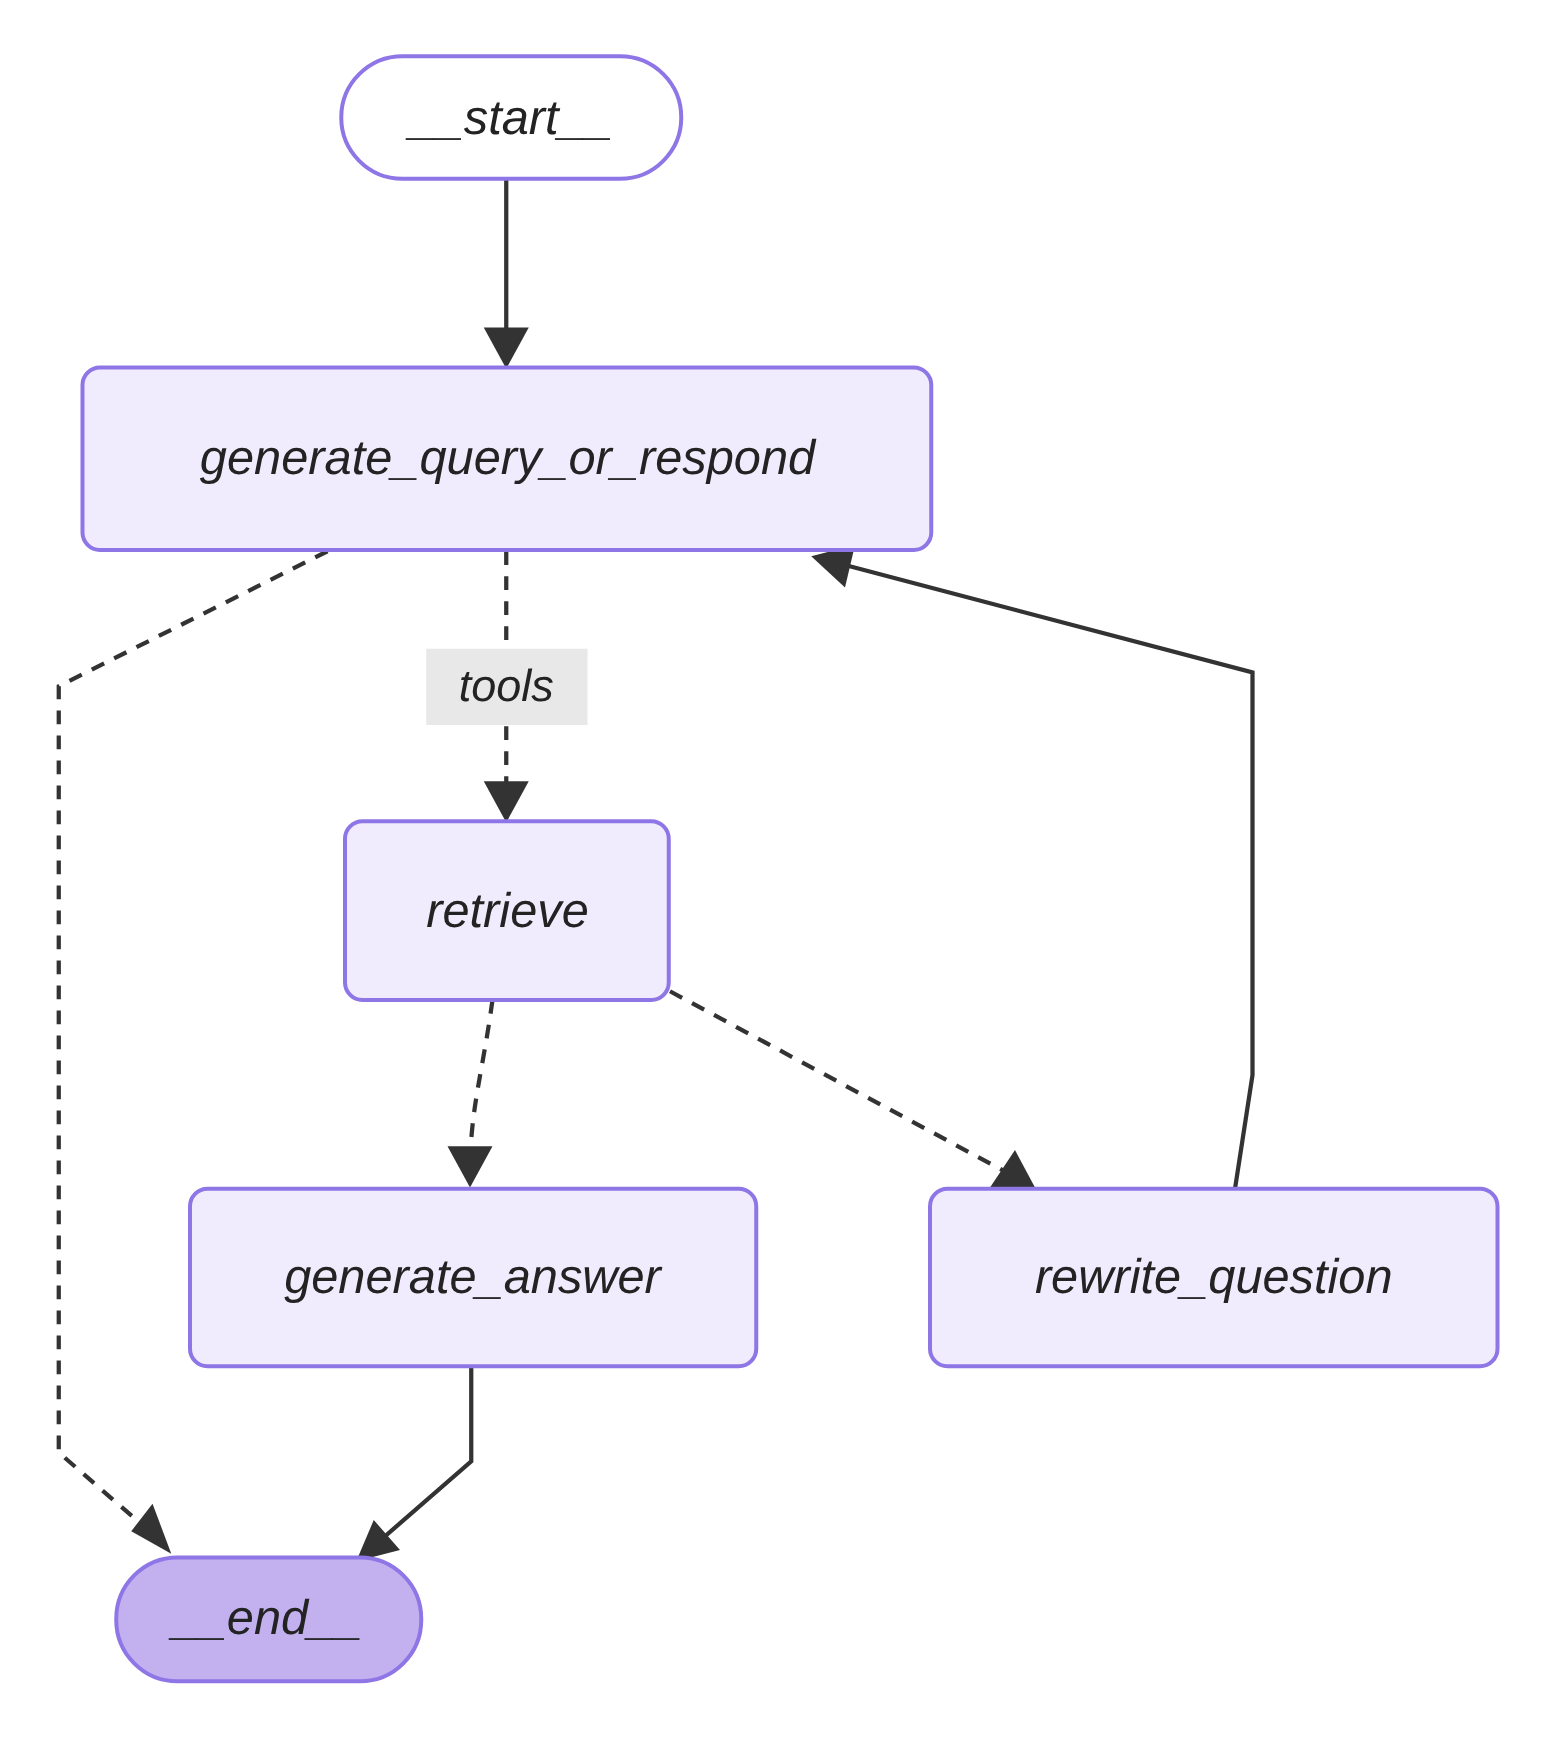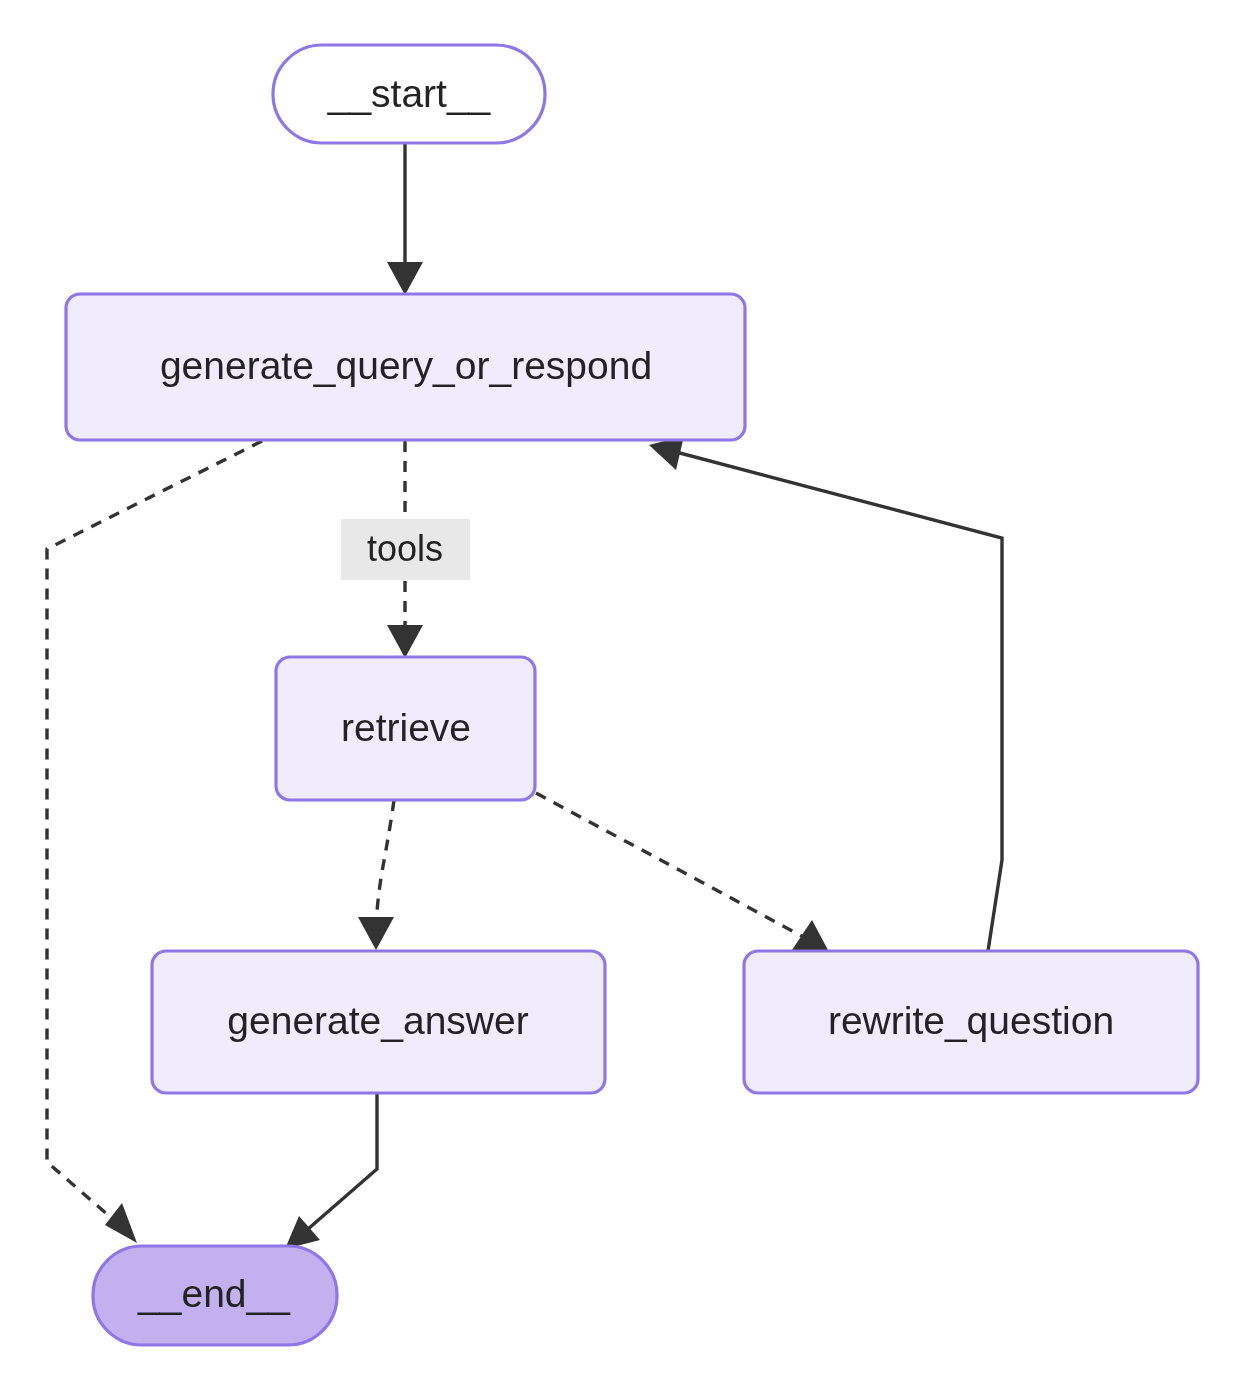--- a/index.html
+++ b/index.html
@@ -11,20 +11,21 @@
     width: 1245px;
     height: 1395px;
     font-family: "Liberation Sans", sans-serif;
     overflow: hidden;
   }
   #graph-root {
     position: relative;
     width: 1245px;
     height: 1395px;
     background: #ffffff;
+    font-style: italic;
   }
   svg.flow {
     position: absolute;
     top: 0;
     left: 0;
     width: 1245px;
     height: 1395px;
     display: block;
   }
   .node-rect {

